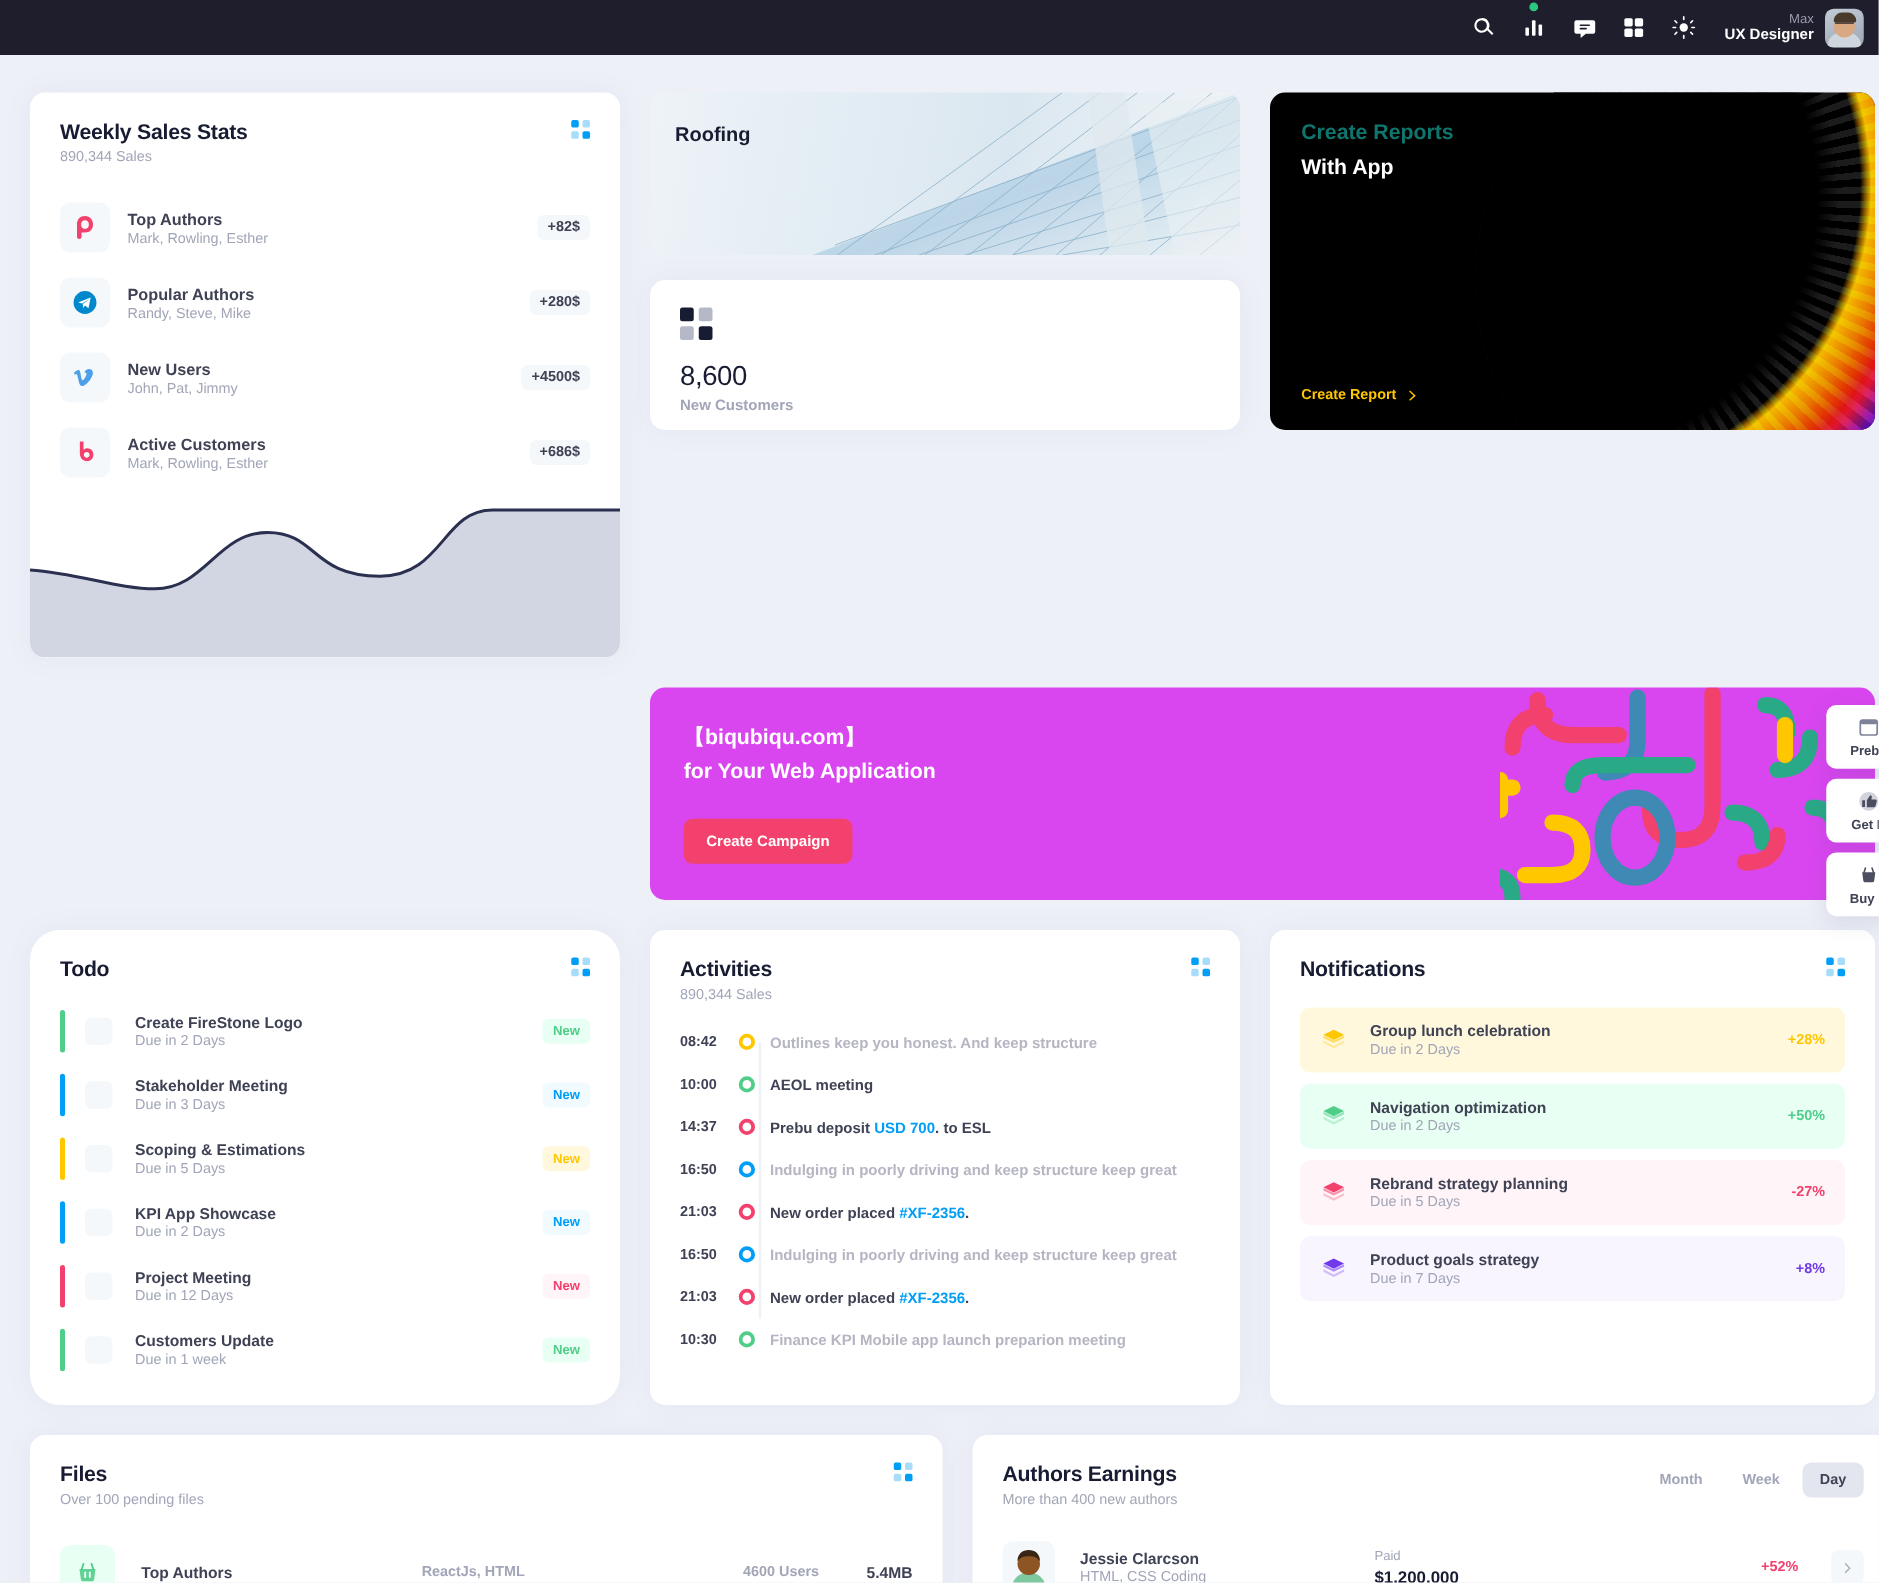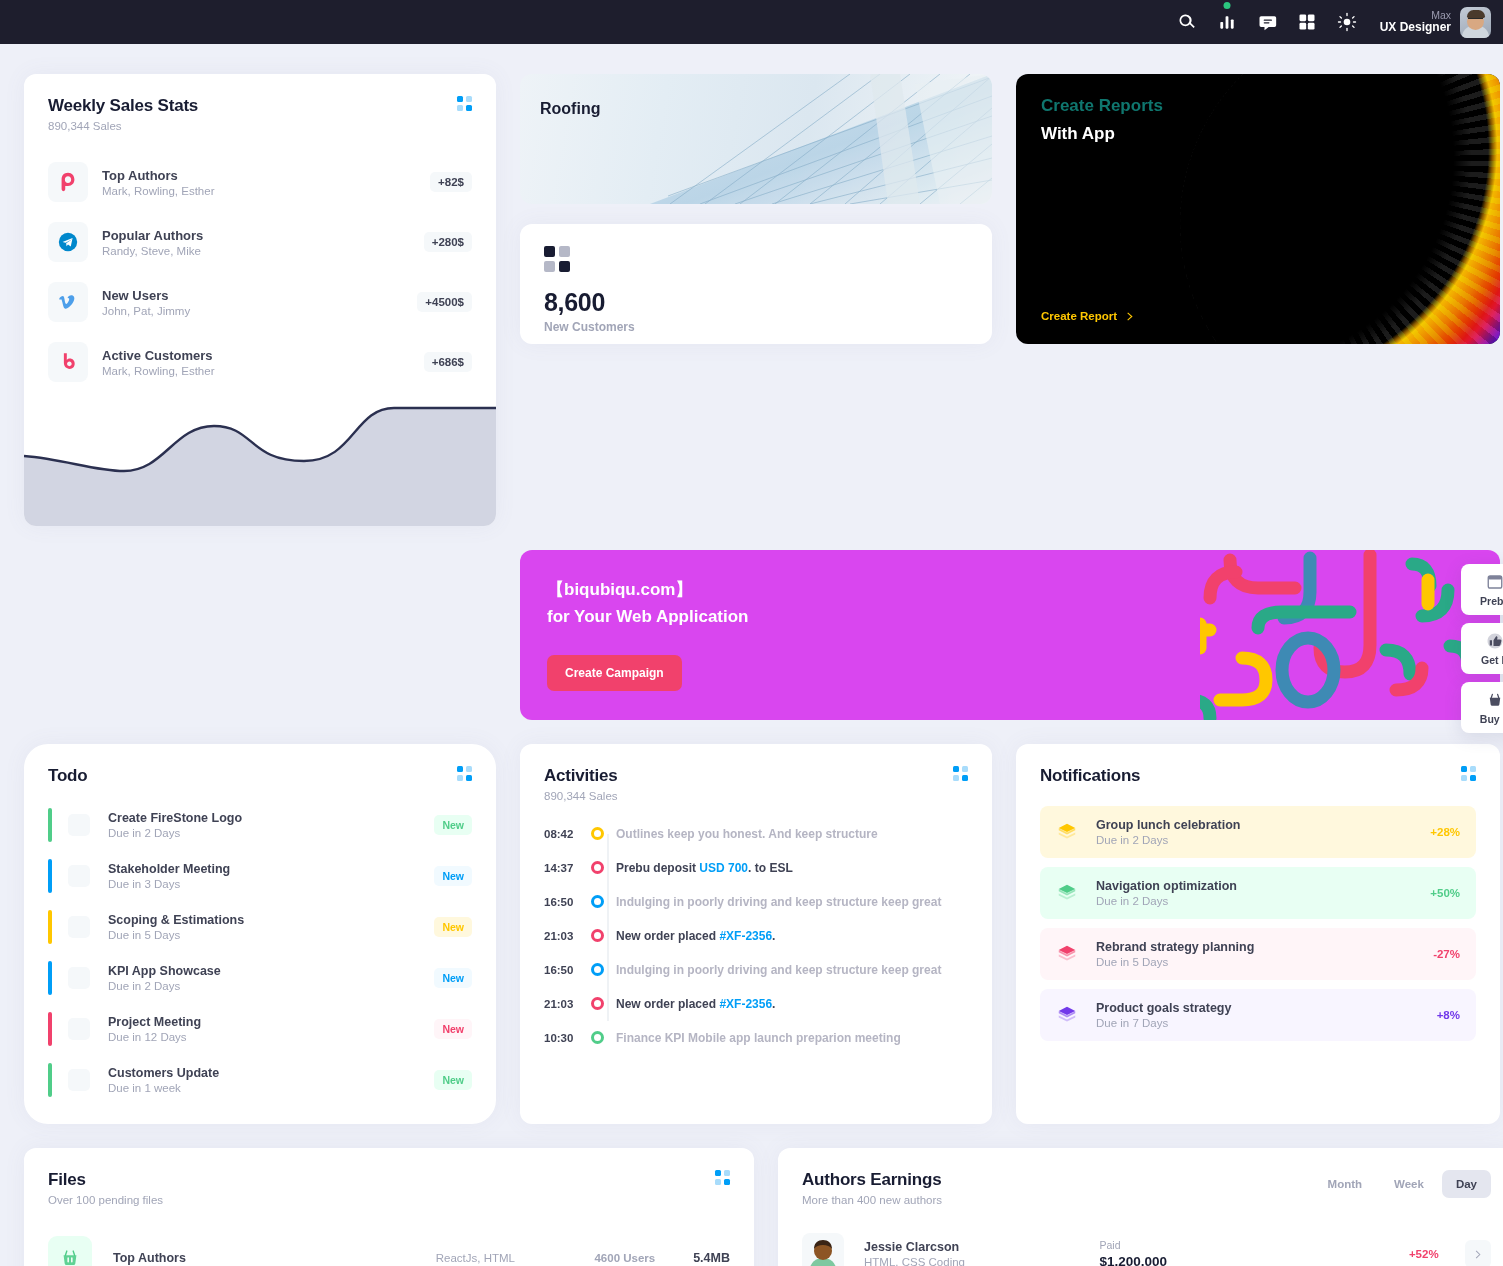--- a/index.html
+++ b/index.html
@@ -87,21 +87,21 @@
   .roofing svg { position: absolute; inset: 0; width: 100%; height: 100%; }
 
   
   .nc-card { height: 120px; padding: 22px 24px; margin-top: 20px; }
   .nc-ico { width: 26px; height: 26px; display:grid; grid-template-columns: 11px 11px; grid-template-rows: 11px 11px; gap:4px; }
   .nc-ico i { border-radius: 2px; display:block; }
   .nc-ico i:nth-child(1){ background:#181c32; }
   .nc-ico i:nth-child(2){ background:#b5b8c7; }
   .nc-ico i:nth-child(3){ background:#b5b8c7; }
   .nc-ico i:nth-child(4){ background:#181c32; }
-  .nc-num { font-size: 25px; font-weight: bold; color: #181c32; margin-top: 16px; letter-spacing: -.3px; }
+  .nc-num { font-size: 22px; font-weight: normal; color: #181c32; margin-top: 16px; letter-spacing: -.3px; }
   .nc-lab { font-size: 12px; color: #a1a5b7; margin-top: 3px; font-weight: 600; }
 
   
   .reports-card { height: 270px; border-radius: 12px; overflow: hidden; position: relative; background: #000000; }
   .rep-t1 { position: absolute; left: 25px; top: 22px; font-size: 17px; font-weight: bold; color: #0f766e; }
   .rep-t2 { position: absolute; left: 25px; top: 50px; font-size: 17px; font-weight: bold; color: #fff; }
   .rep-link { position: absolute; left: 25px; bottom: 22px; font-size: 11.5px; font-weight: bold; color: #ffc700; display:flex; align-items:center; gap:7px; cursor:pointer; }
   .rep-link svg { width: 11px; height: 11px; stroke: #ffc700; fill:none; stroke-width:2.4; }
   .planet { position: absolute; right: -100px; top: -60px; width: 420px; height: 420px; border-radius: 50%;
     background:
@@ -156,21 +156,21 @@
   .notif-due { font-size:11.5px; color:#a1a5b7; margin-top:2px; }
   .notif-pct { font-size:11.5px; font-weight:bold; }
 
   
   .files-card { width: 730px; flex:none; height: 306px; overflow: hidden; }
   .files-list { padding: 24px 24px 0 24px; }
   .file-row { display:flex; align-items:center; height: 56px; }
   .file-ico { width: 44px; height: 44px; border-radius:9px; display:flex; align-items:center; justify-content:center; flex:none; }
   .file-ico svg { width: 22px; height: 22px; }
   .file-name { margin-left: 21px; width: 240px; font-size:12.5px; font-weight:bold; color:#3f4254; }
-  .file-tech { width: 190px; text-align:right; font-size:11.5px; color:#a1a5b7; font-weight:400; }
+  .file-tech { width: 190px; font-size:11.5px; color:#a1a5b7; font-weight:700; }
   .file-users { width: 150px; text-align:right; font-size:11.5px; color:#a1a5b7; font-weight:600; }
   .file-size { width: 80px; text-align:right; font-size:12.5px; font-weight:bold; color:#3f4254; }
 
   
   .auth-card { width: 737px; flex:none; height: 306px; overflow:hidden; }
   .auth-tabs { display:flex; gap: 4px; }
   .auth-tab { font-size:11.5px; font-weight:600; color:#a1a5b7; padding: 8px 14px; border-radius:7px; cursor:pointer; }
   .auth-tab.active { background:#e4e6ef; color:#3f4254; font-weight:bold; }
   .auth-list { padding: 18px 24px 0 24px; }
   .auth-row { display:flex; align-items:center; height: 60px; }
@@ -521,20 +521,25 @@
         </div>
         <div class="act-list">
           <div class="act-line"></div>
           <div id="act-rows">
               <div class="act-row">
                 <div class="act-time">08:42</div>
                 <div class="act-bullet" style="border-color:#ffc700"></div>
                 <div class="act-text muted"><span>Outlines keep you honest. And keep structure</span></div>
               </div>
               <div class="act-row">
+                <div class="act-time">10:00</div>
+                <div class="act-bullet" style="border-color:#50cd89"></div>
+                <div class="act-text"><span>AEOL meeting</span></div>
+              </div>
+              <div class="act-row">
                 <div class="act-time">14:37</div>
                 <div class="act-bullet" style="border-color:#f1416c"></div>
                 <div class="act-text"><span>Prebu deposit </span><span class="act-link">USD 700</span><span>. to ESL</span></div>
               </div>
               <div class="act-row">
                 <div class="act-time">16:50</div>
                 <div class="act-bullet" style="border-color:#009ef7"></div>
                 <div class="act-text muted"><span>Indulging in poorly driving and keep structure keep great</span></div>
               </div>
               <div class="act-row">

